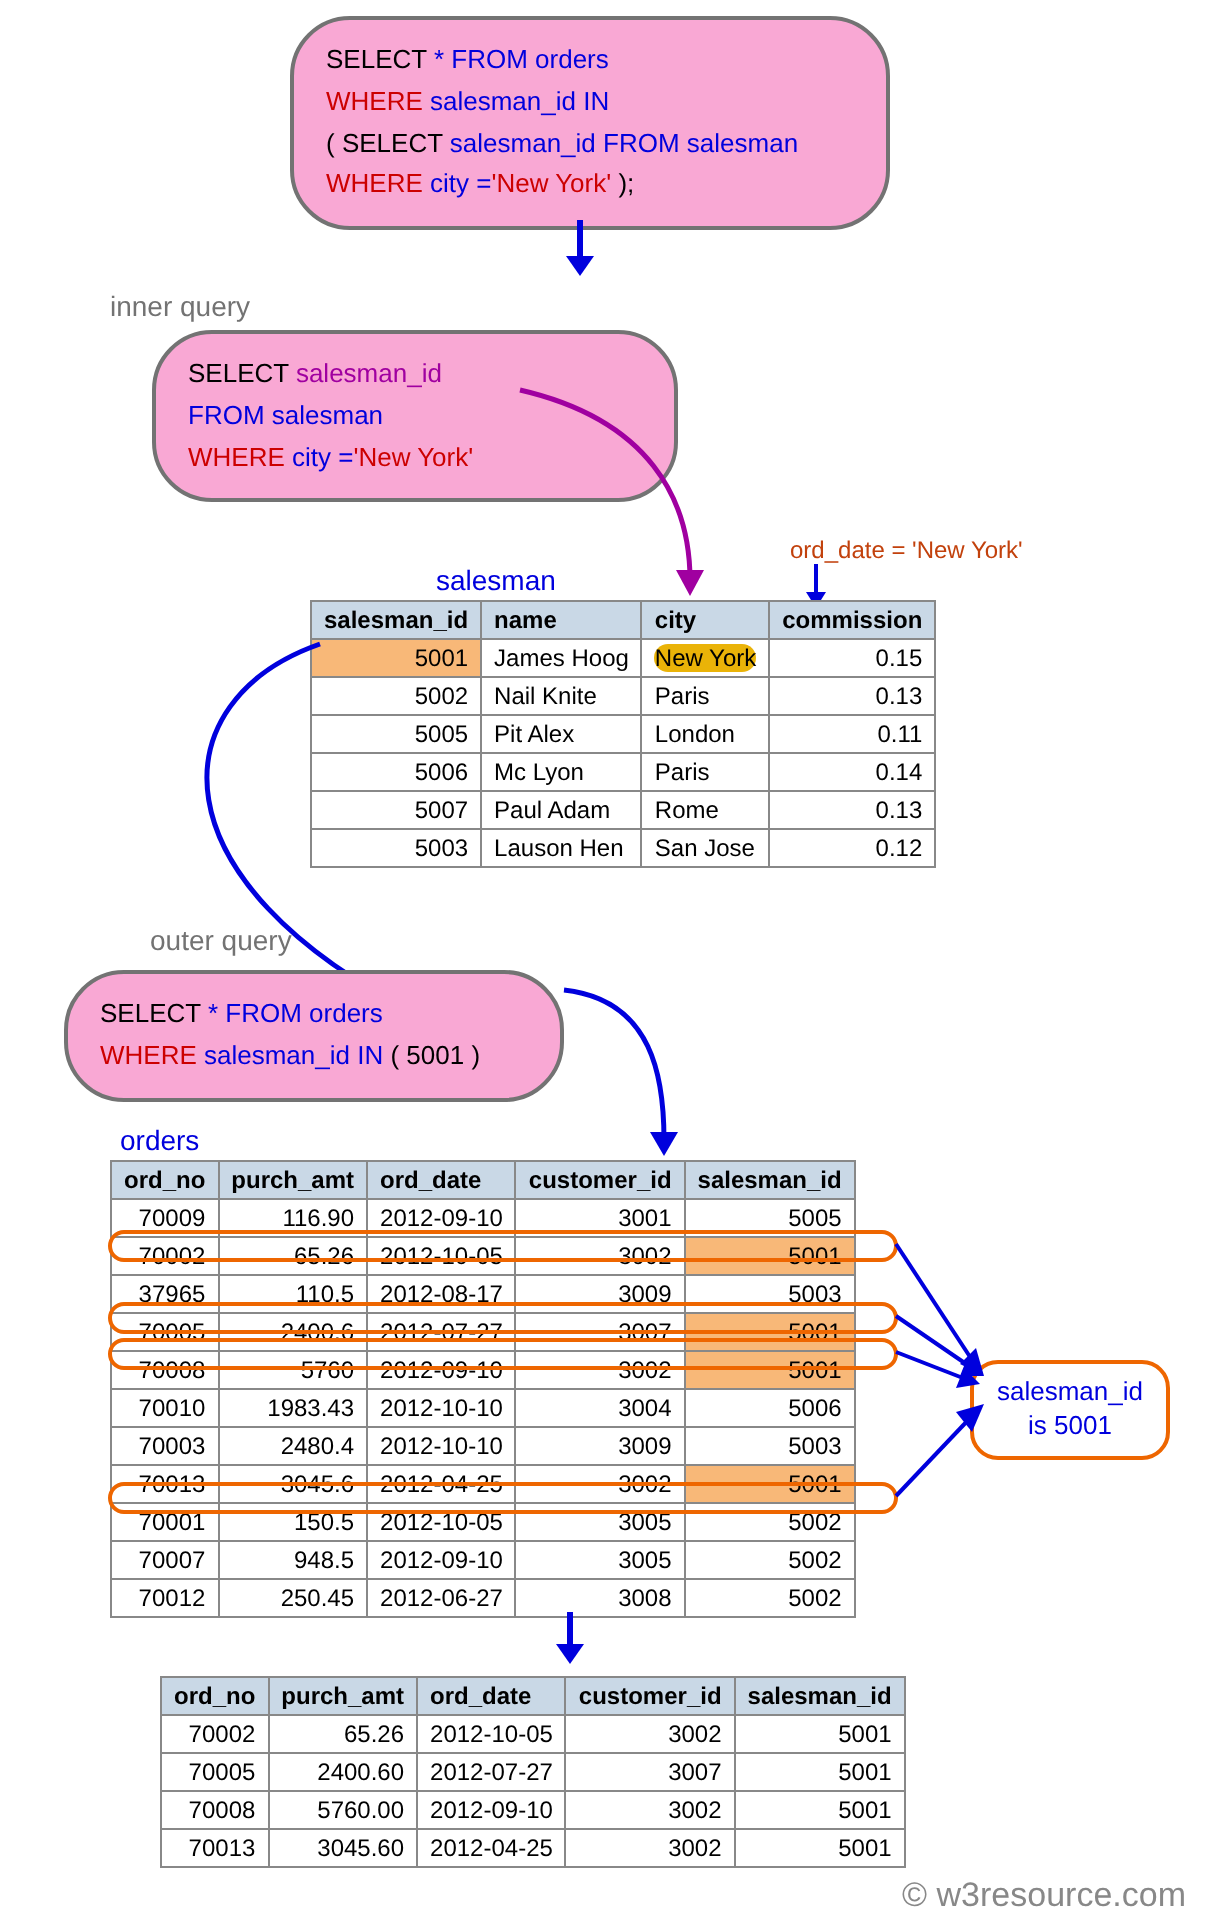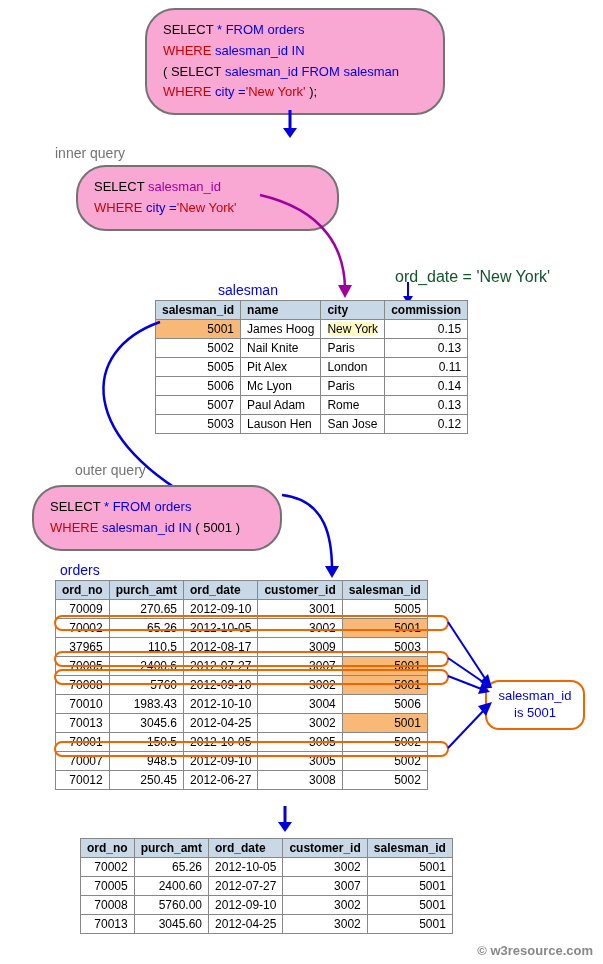--- a/index.html
+++ b/index.html
@@ -24,22 +24,22 @@
   .sql-box .kw-red { color: #cc0000; }
   .sql-box .kw-purple { color: #a000a0; }
   .sql-box .kw-black { color: #000; }
   .label {
     position: absolute;
     color: #737373;
     font-size: 14px;
   }
   .annot {
     position: absolute;
-    color: #14532d;
-    font-size: 16px;
+    color: #c2410c;
+    font-size: 12px;
   }
   .oval {
     position: absolute;
     border: 2px solid #ee6600;
     border-radius: 14px;
     color: #0000dd;
     text-align: center;
     padding: 6px 10px;
     font-size: 13px;
     background: #fff;
@@ -55,21 +55,21 @@
     padding: 2px 6px;
     text-align: left;
     white-space: nowrap;
   }
   th {
     background: #c9d8e6;
     font-weight: bold;
   }
   td.r { text-align: right; }
   .hl-orange { background: #f8b878; }
-  .hl-purple { background: #fef9c3; border-radius: 8px; }
+  .hl-purple { background: #eab308; border-radius: 8px; }
   .arrow {
     position: absolute;
     overflow: visible;
   }
   .tbl-title {
     position: absolute;
     color: #0000dd;
     font-size: 14px;
   }
   .row-circle {
@@ -77,22 +77,21 @@
     border: 2px solid #ee6600;
     border-radius: 10px;
     height: 16px;
     pointer-events: none;
   }
   .footer {
     position: absolute;
     right: 10px;
     bottom: 6px;
     color: #888;
-    font-size: 13px;
-    font-weight: bold;
+    font-size: 17px;
   }
 </style>
 </head>
 <body>
 
 <div class="sql-box" style="left:145px; top:8px; width:300px;">
   <div>
     <span class="kw-black">SELECT</span><span class="kw-blue"> * </span><span class="kw-blue">FROM</span><span class="kw-blue"> orders</span>
   </div>
   <div>
@@ -109,20 +108,23 @@
 <svg class="arrow" style="left:280px; top:110px; width:40px; height:30px;">
   <line x1="10" y1="0" x2="10" y2="20" stroke="#0000dd" stroke-width="3"></line>
   <polygon points="10,28 3,18 17,18" fill="#0000dd"></polygon>
 </svg>
 
 <div class="label" style="left:55px; top:145px;">inner query</div>
 
 <div class="sql-box" style="left:40px; top:165px; width:263px;margin-left:36px;">
   <div>
     <span class="kw-black">SELECT</span><span class="kw-purple">  salesman_id</span>
+  </div>
+  <div>
+    <span class="kw-blue">FROM</span><span class="kw-blue"> salesman</span>
   </div>
   <div>
     <span class="kw-red">WHERE</span><span class="kw-blue"> city =</span><span class="kw-red">'New York'</span>
   </div>
 </div>
 
 <svg class="arrow" style="left:255px; top:190px; width:120px; height:110px;">
   <path d="M5,5 C70,20 90,60 90,100" stroke="#a000a0" stroke-width="2.5" fill="none"></path>
   <polygon points="90,108 83,95 97,95" fill="#a000a0"></polygon>
 </svg>
@@ -213,21 +215,21 @@
         <th>ord_no</th>
         <th>purch_amt</th>
         <th>ord_date</th>
         <th>customer_id</th>
         <th>salesman_id</th>
       </tr>
     </thead>
     <tbody>
       <tr>
         <td class="r">70009</td>
-        <td class="r">270.65</td>
+        <td class="r">116.90</td>
         <td class="r">2012-09-10</td>
         <td class="r">3001</td>
         <td class="r">5005</td>
       </tr>
       <tr>
         <td class="r">70002</td>
         <td class="r">65.26</td>
         <td class="r">2012-10-05</td>
         <td class="r">3002</td>
         <td class="r hl-orange">5001</td>
@@ -252,20 +254,27 @@
         <td class="r">2012-09-10</td>
         <td class="r">3002</td>
         <td class="r hl-orange">5001</td>
       </tr>
       <tr>
         <td class="r">70010</td>
         <td class="r">1983.43</td>
         <td class="r">2012-10-10</td>
         <td class="r">3004</td>
         <td class="r">5006</td>
+      </tr>
+      <tr>
+        <td class="r">70003</td>
+        <td class="r">2480.4</td>
+        <td class="r">2012-10-10</td>
+        <td class="r">3009</td>
+        <td class="r">5003</td>
       </tr>
       <tr>
         <td class="r">70013</td>
         <td class="r">3045.6</td>
         <td class="r">2012-04-25</td>
         <td class="r">3002</td>
         <td class="r hl-orange">5001</td>
       </tr>
       <tr>
         <td class="r">70001</td>

